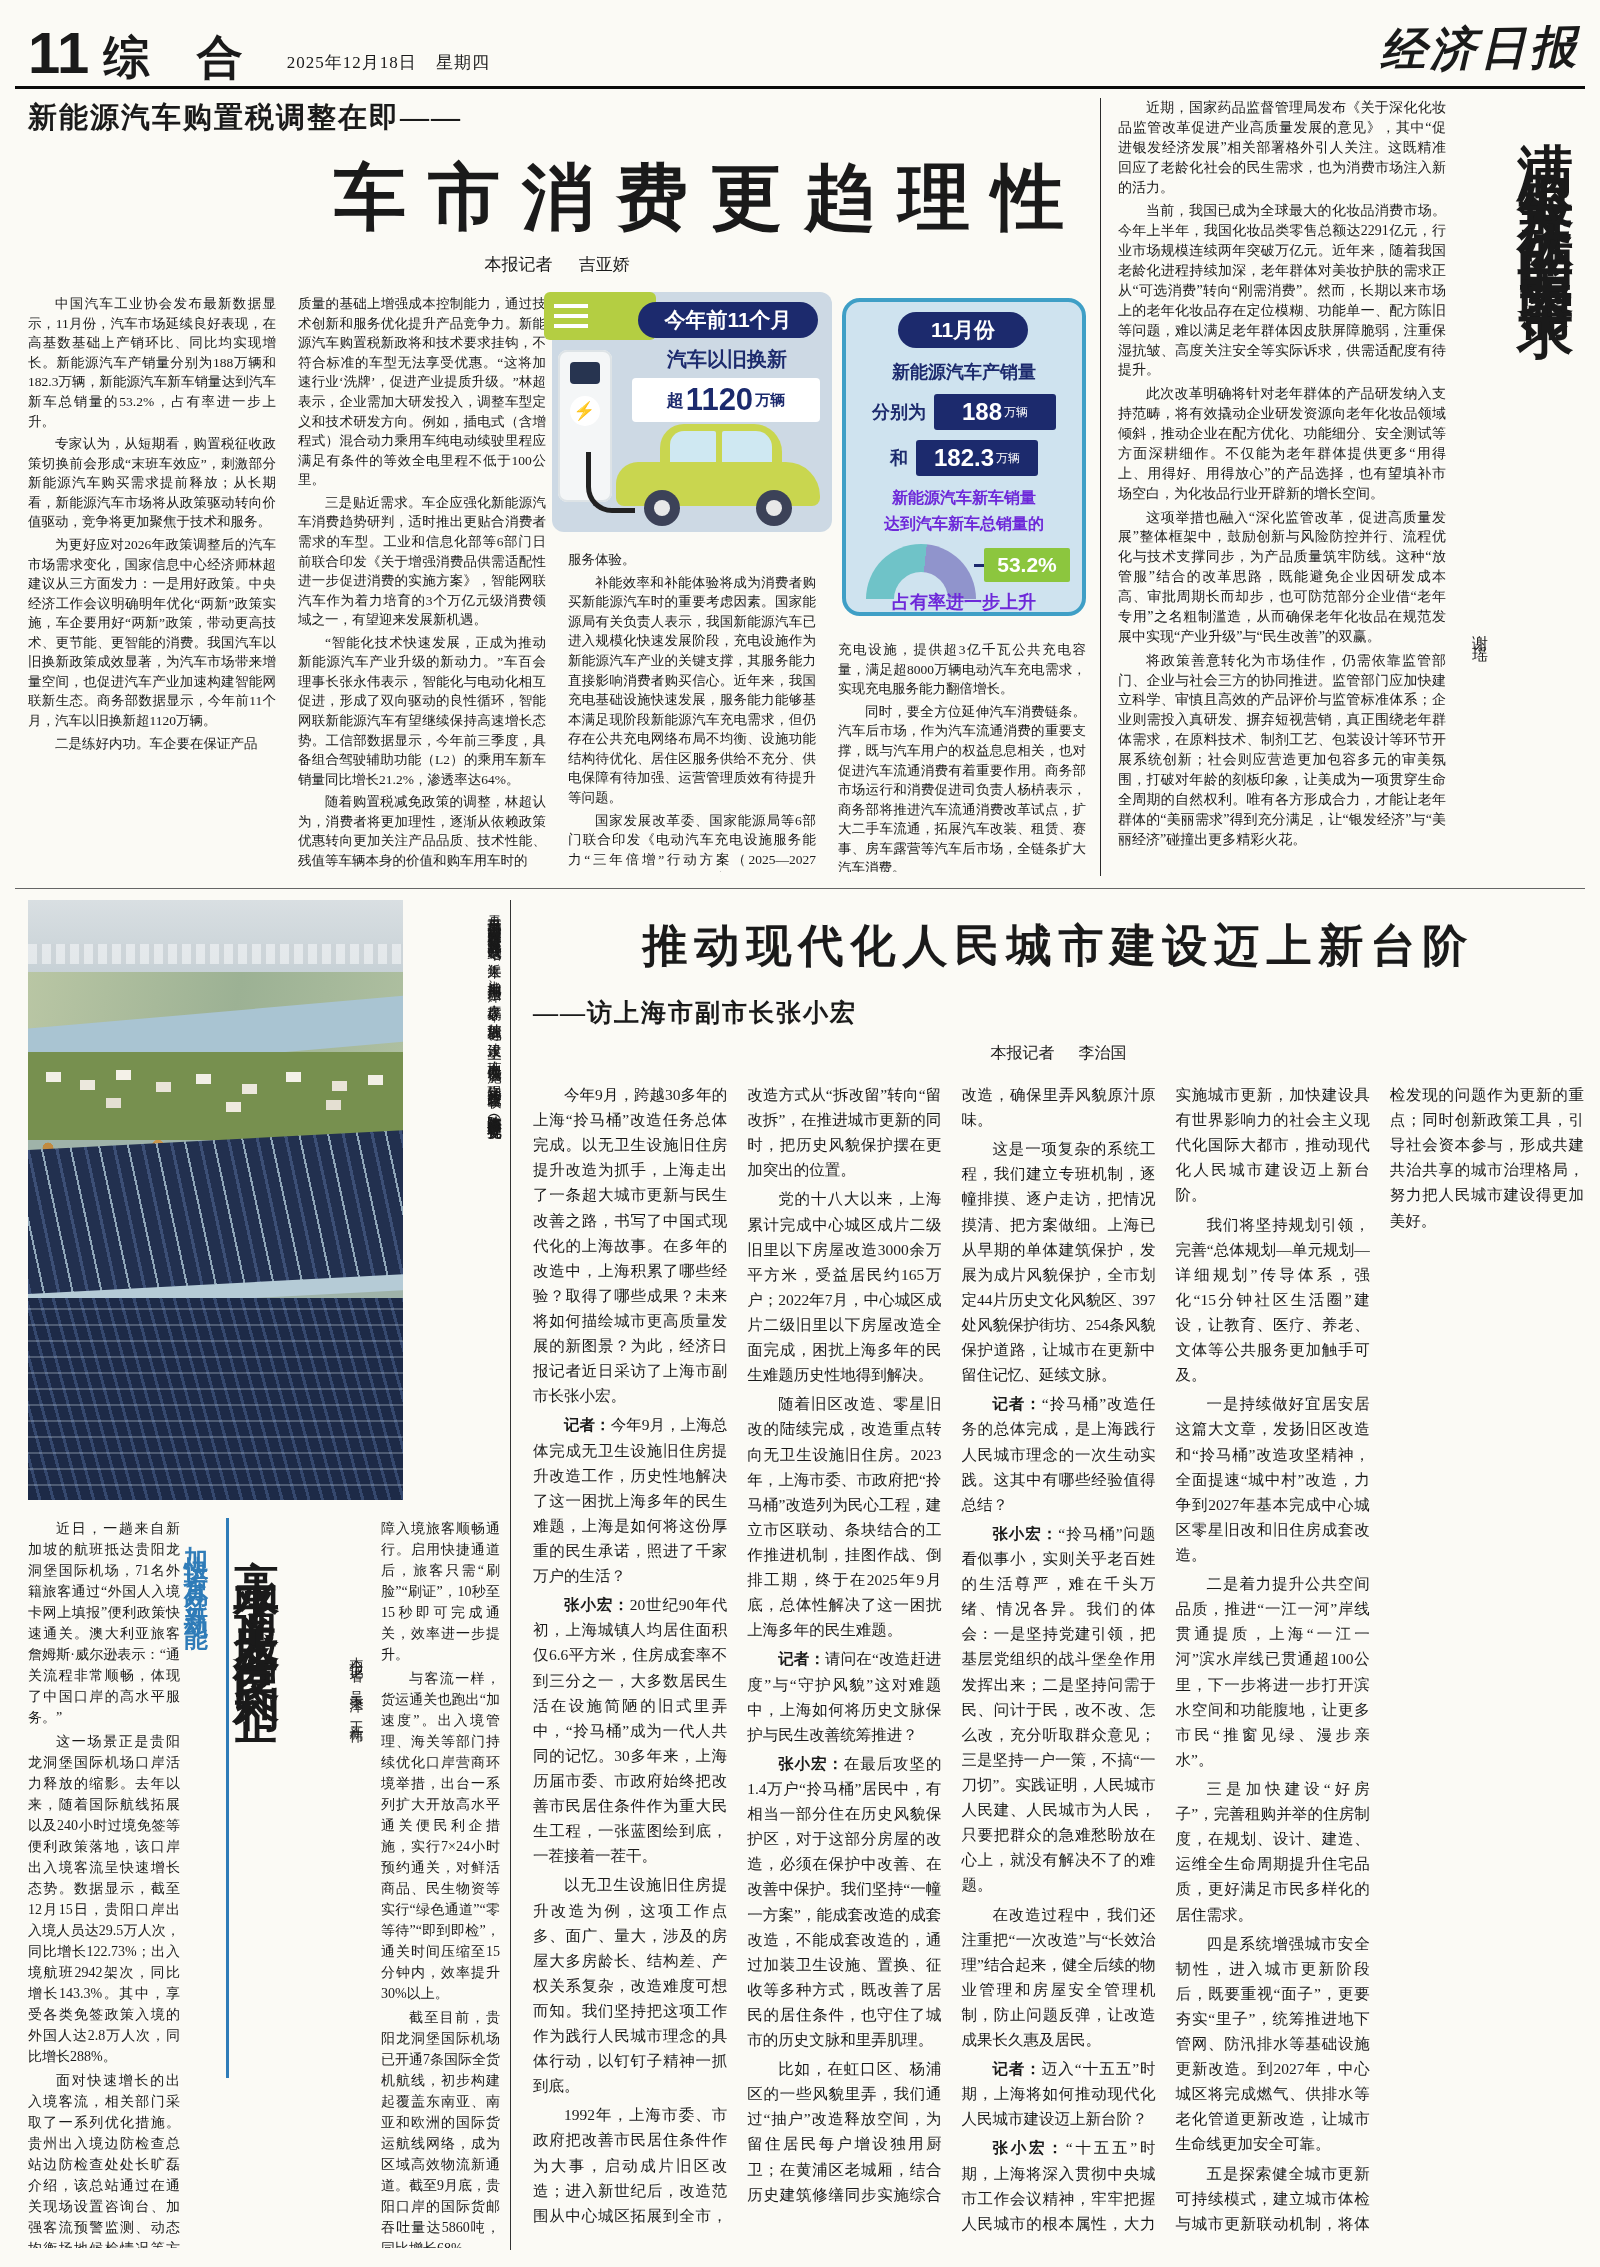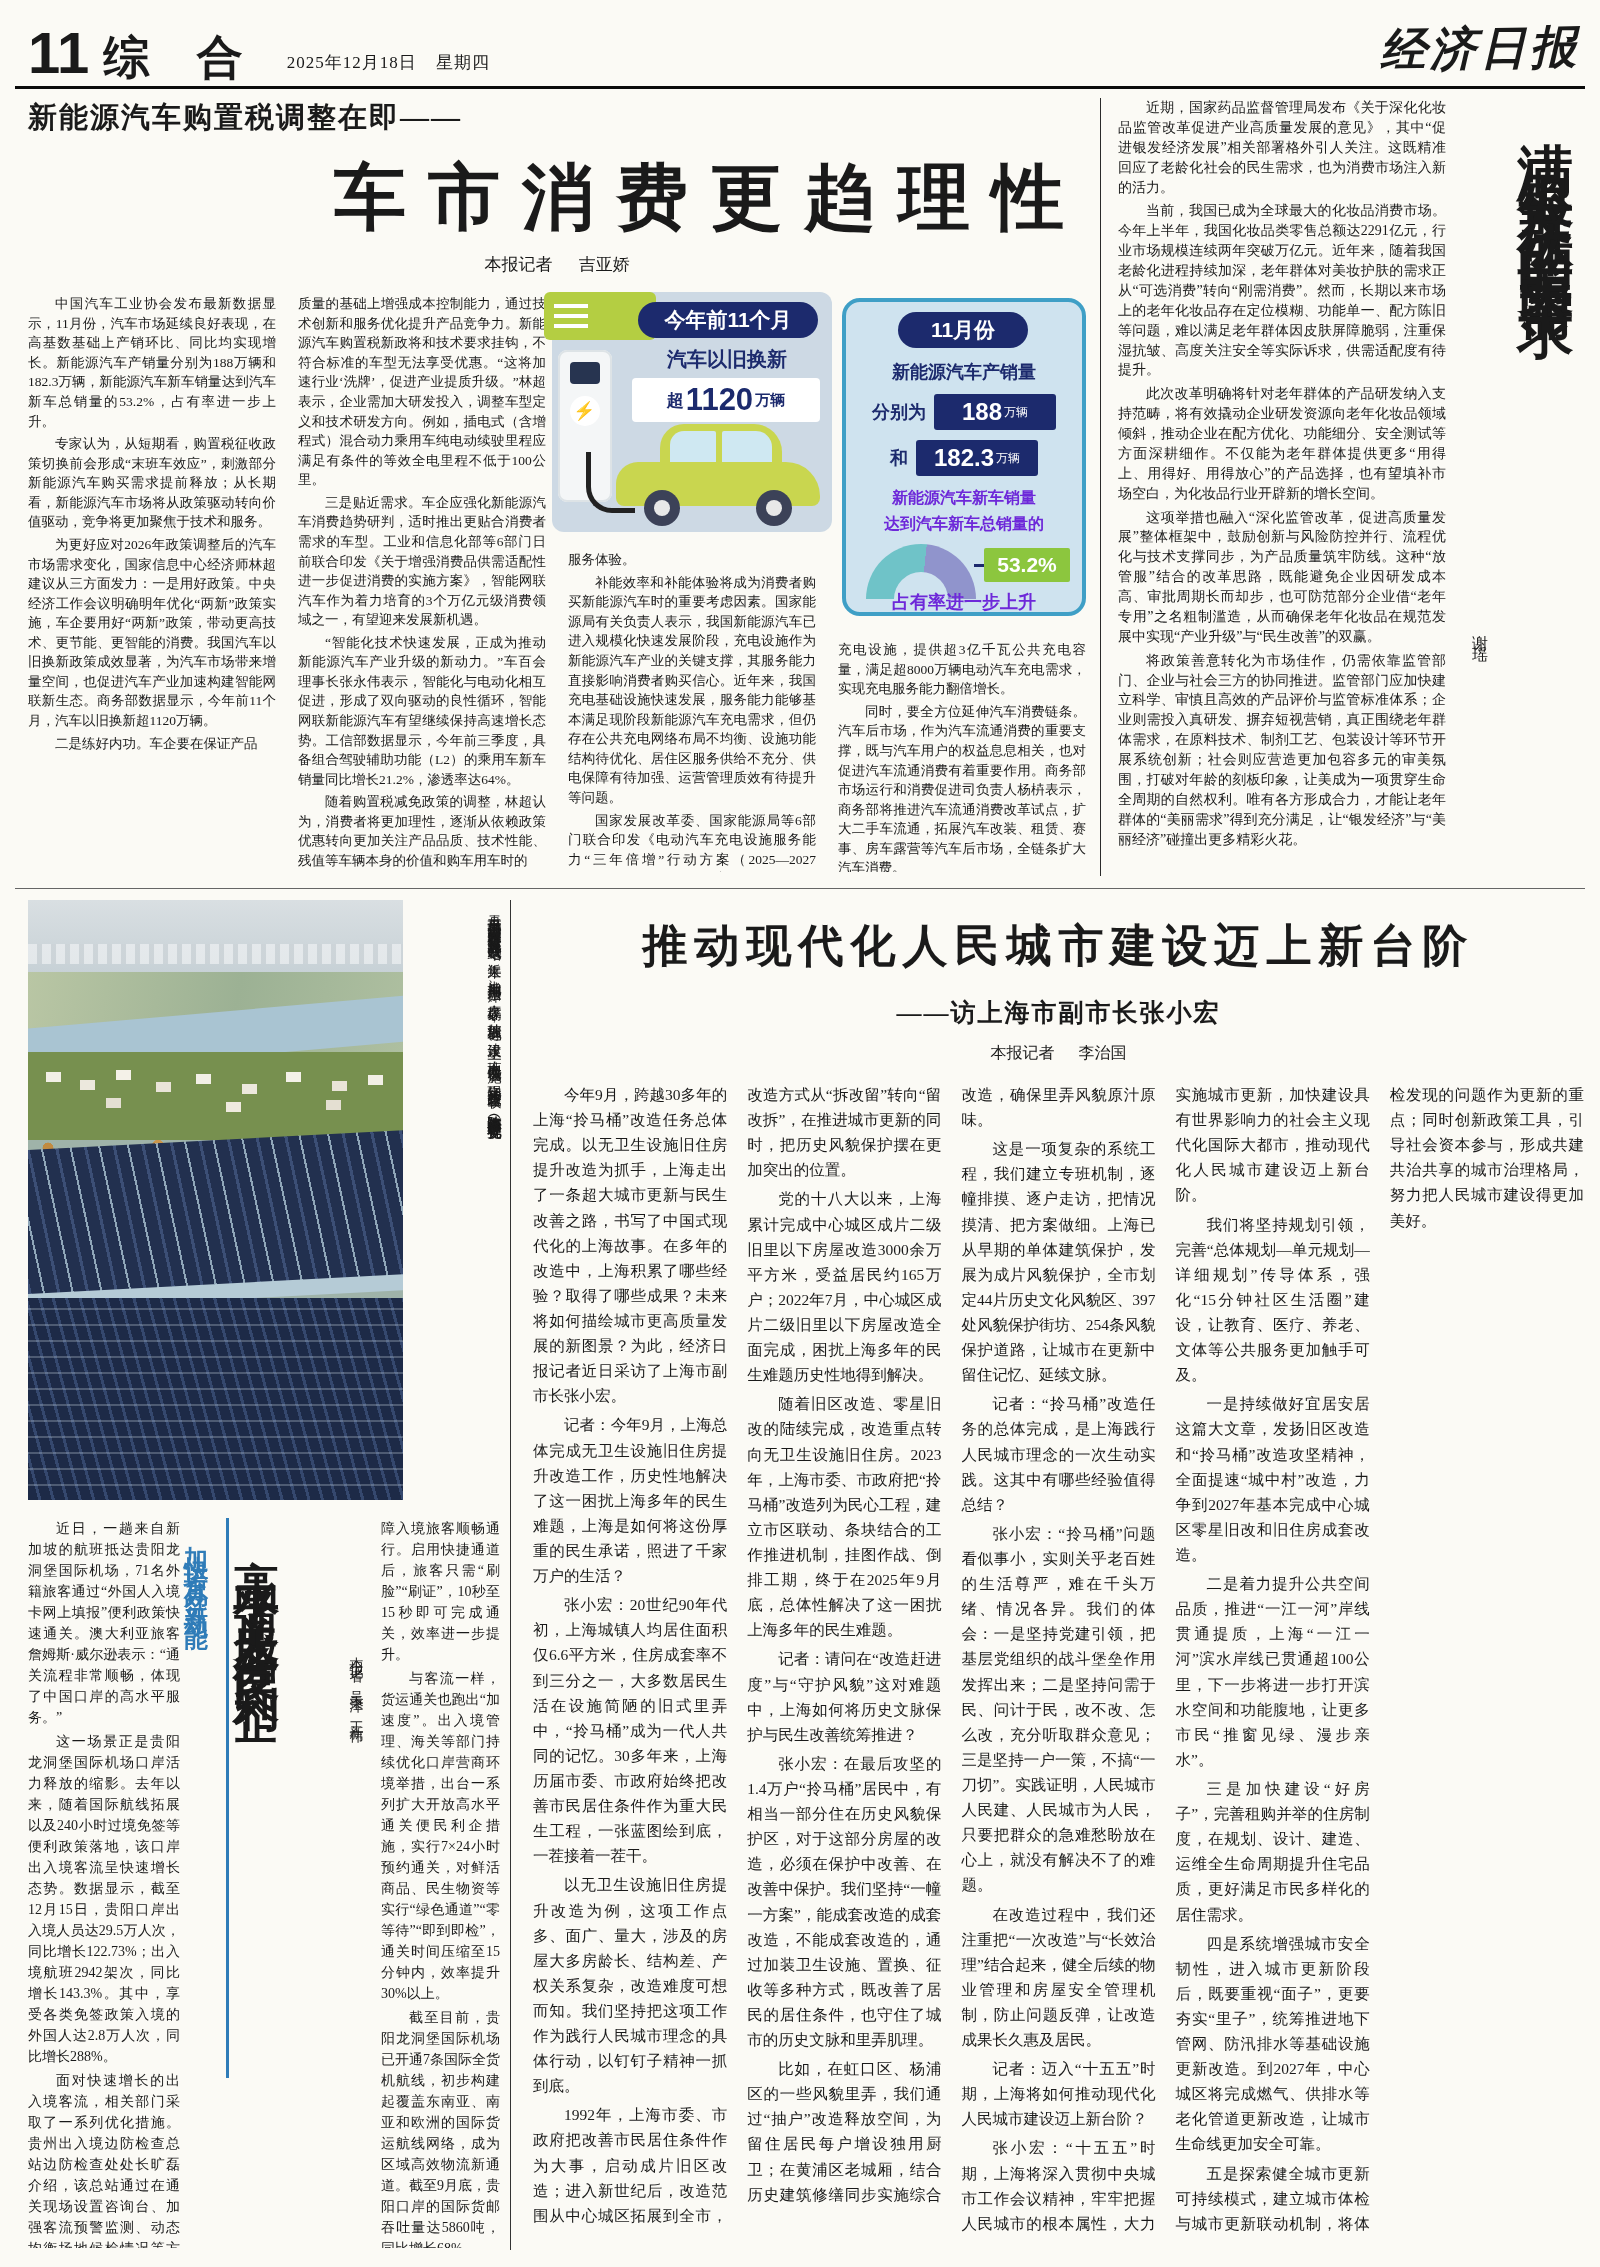--- a/index.html
+++ b/index.html
@@ -1,19 +1,19 @@
 <!DOCTYPE html>
 <html><head>
 <meta charset="utf-8">
 <style>
   html,body{margin:0;padding:0;background:#d8d5cf;}
   .sheet{position:relative;width:1600px;height:2267px;margin:0 auto;background:#fbfaf5;
          font-family:"Liberation Serif","DejaVu Serif",serif;color:#1a1a1a;overflow:hidden;}
   .vtext{writing-mode:vertical-rl;}
-  b{font-weight:400;margin-top:12px;}
+  b{font-weight:700;margin-top:12px;}
   
   .header{position:absolute;left:28px;right:20px;top:6px;height:76px;display:flex;align-items:flex-end;}
   .pageno{font-family:"Liberation Sans","DejaVu Sans",sans-serif;font-weight:900;font-size:58px;line-height:1;}
   .section{font-weight:900;font-size:46px;line-height:1.05;letter-spacing:18px;margin-left:14px;}
   .dateline{font-size:17px;margin-left:26px;margin-bottom:8px;letter-spacing:1px;}
   .dateline span{margin-right:14px;}
   .masthead{margin-left:auto;font-family:"DejaVu Serif","Liberation Serif",serif;font-style:italic;font-weight:900;
             font-size:46px;letter-spacing:4px;transform:rotate(-1deg);margin-bottom:2px;}
   .toprule{position:absolute;left:15px;right:15px;top:86px;height:3px;background:#0b0b0b;}
   
@@ -130,21 +130,21 @@
   .c-headline{width:118px;}
   .c-headline span{font-size:46px;font-weight:900;letter-spacing:14px;line-height:1.2;padding-top:4px;
       font-family:"Liberation Sans","DejaVu Sans",sans-serif;}
   .c-byline{width:34px;}
   .c-byline span{font-size:14px;letter-spacing:4px;padding-top:128px;}
   .c-right{flex:1;font-size:14px;line-height:1.5;overflow:hidden;}
   
   .interview{position:absolute;left:482px;top:0;right:0;bottom:0;border-left:1px solid #333;padding-left:22px;}
   .iv-head{text-align:center;font-family:"Liberation Sans","DejaVu Sans",sans-serif;font-weight:900;
       font-size:45px;letter-spacing:7px;margin-top:16px;}
-  .iv-sub{text-align:center;font-weight:900;font-size:25px;margin-top:20px;letter-spacing:2px;}
+  .iv-sub{font-weight:900;font-size:25px;margin-top:20px;letter-spacing:2px;}
   .iv-by{text-align:center;font-size:16px;margin-top:14px;}
   .iv-by .rep{margin-left:20px;}
   .iv-body{margin-top:18px;height:1160px;column-count:5;column-gap:20px;column-fill:auto;
       font-size:15.5px;line-height:1.62;overflow:hidden;text-align:justify;}
   .iv-body .para{margin-bottom:4px;}
 </style>
 </head>
 <body>
 
 <div class="sheet">

